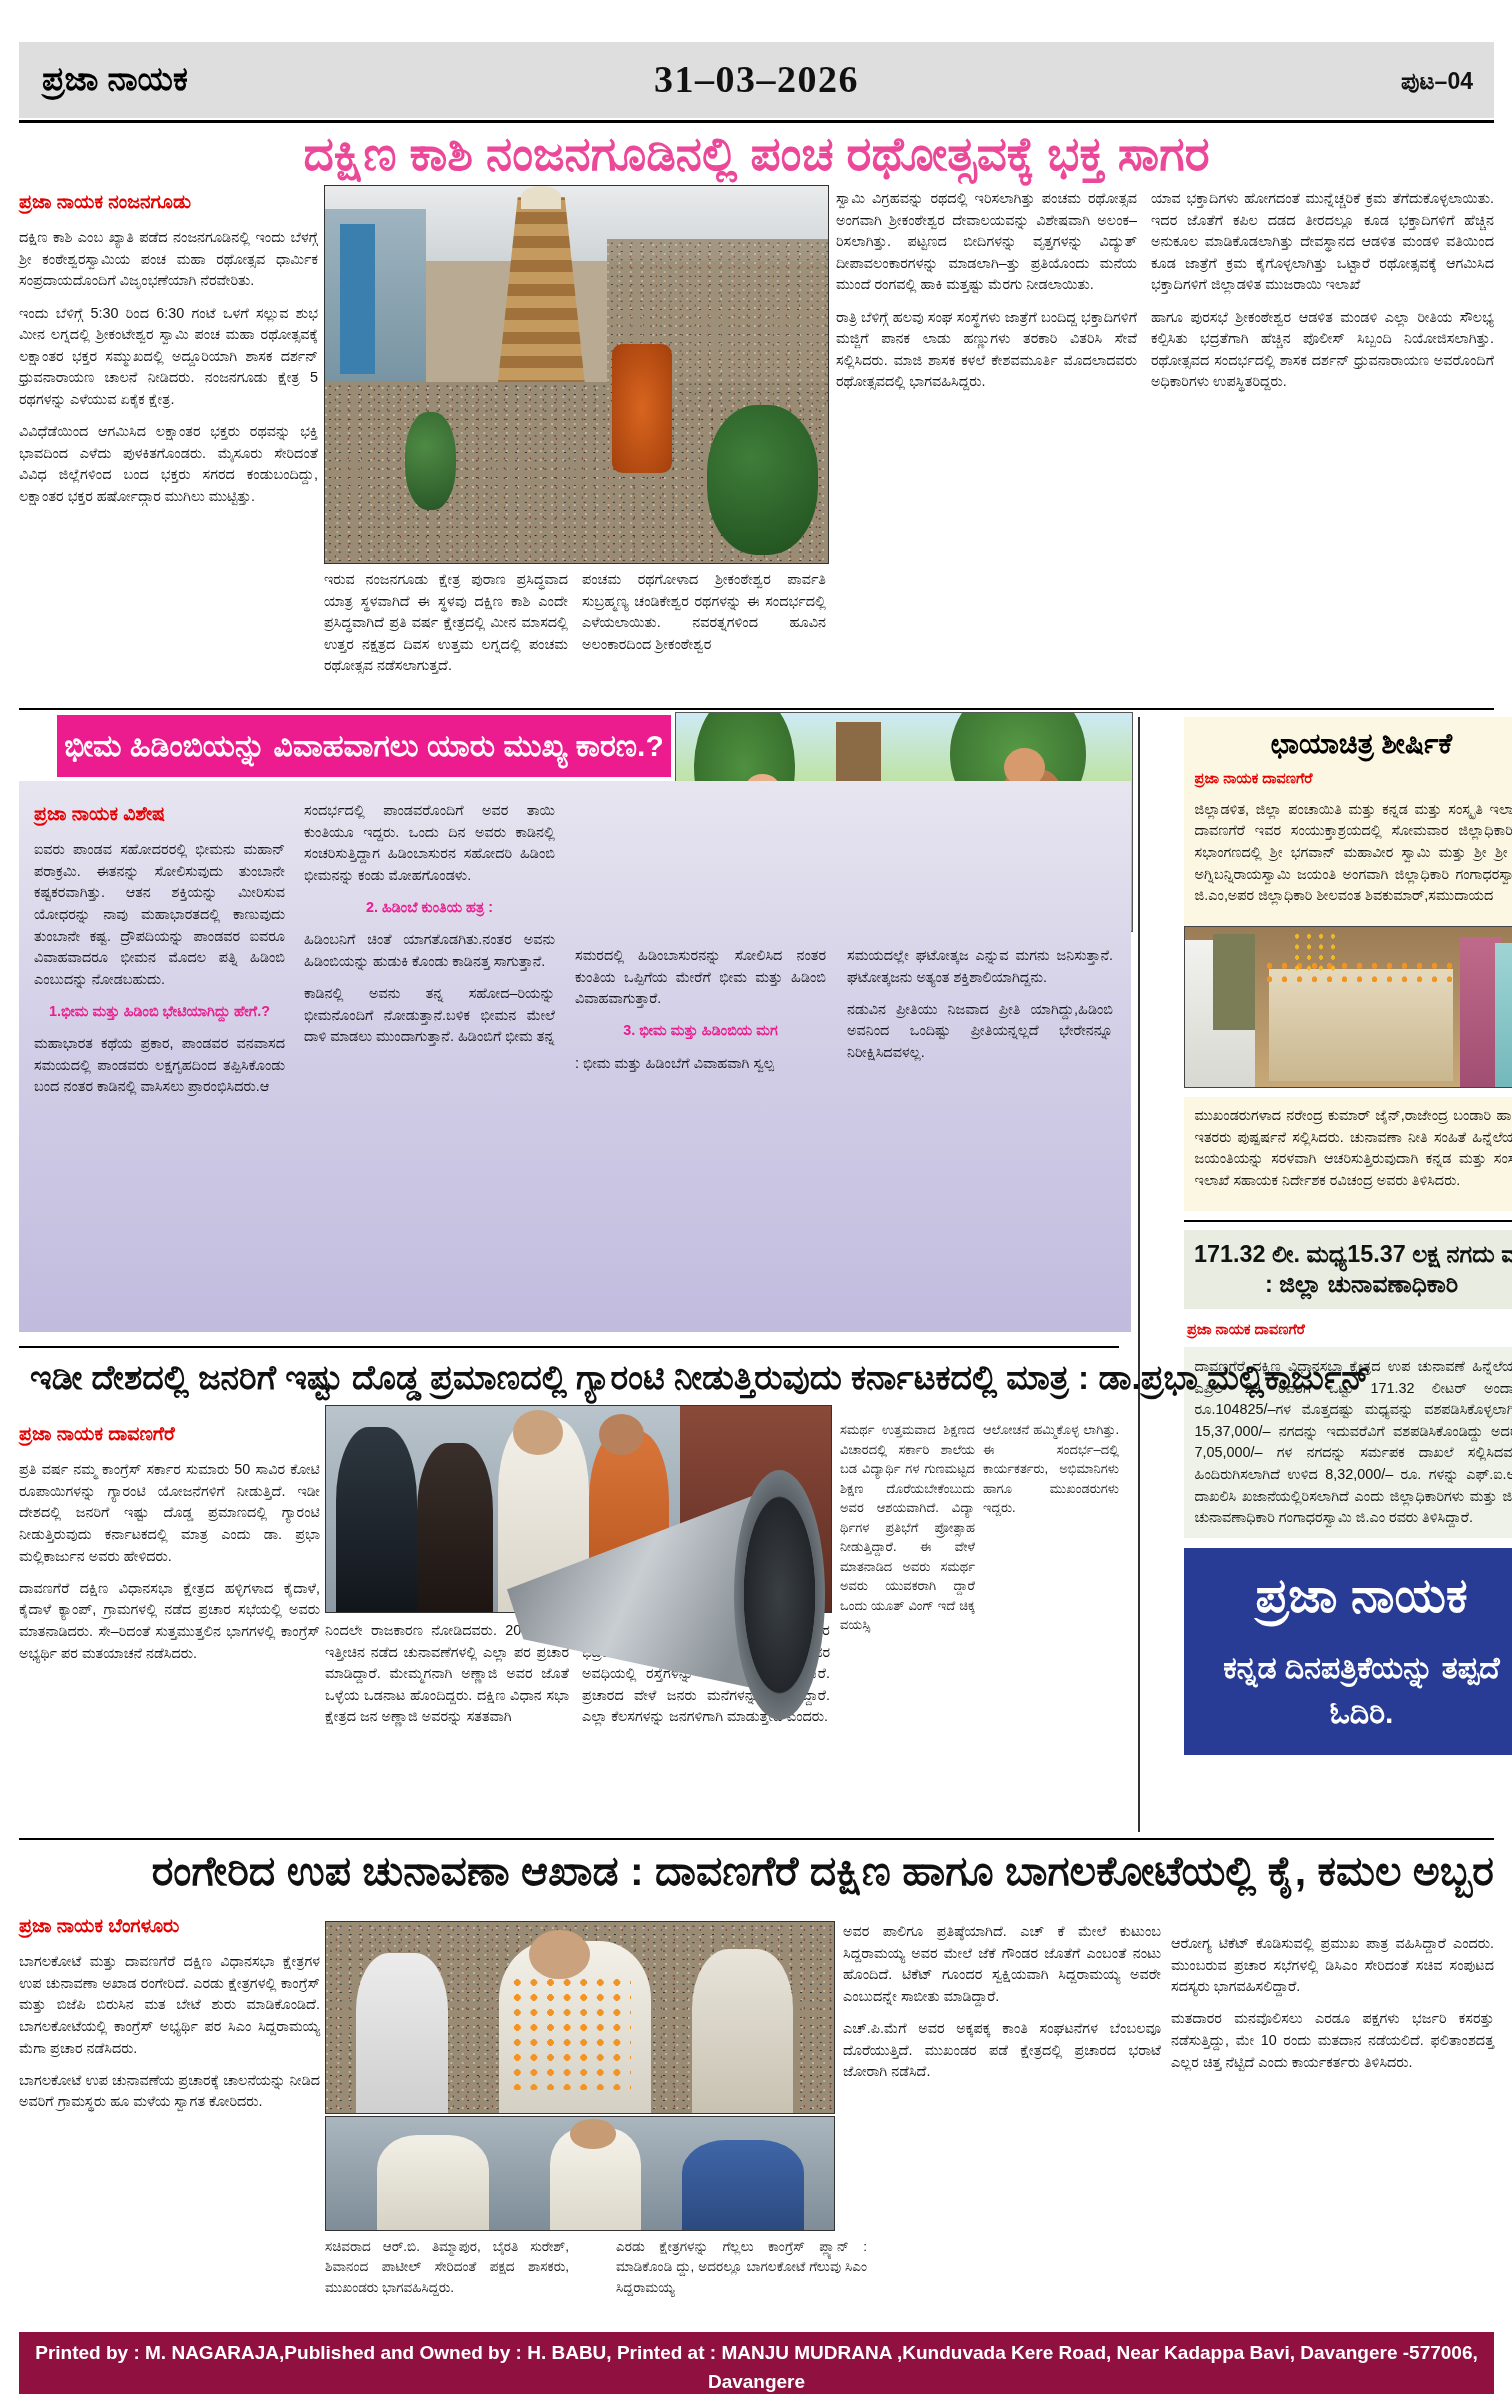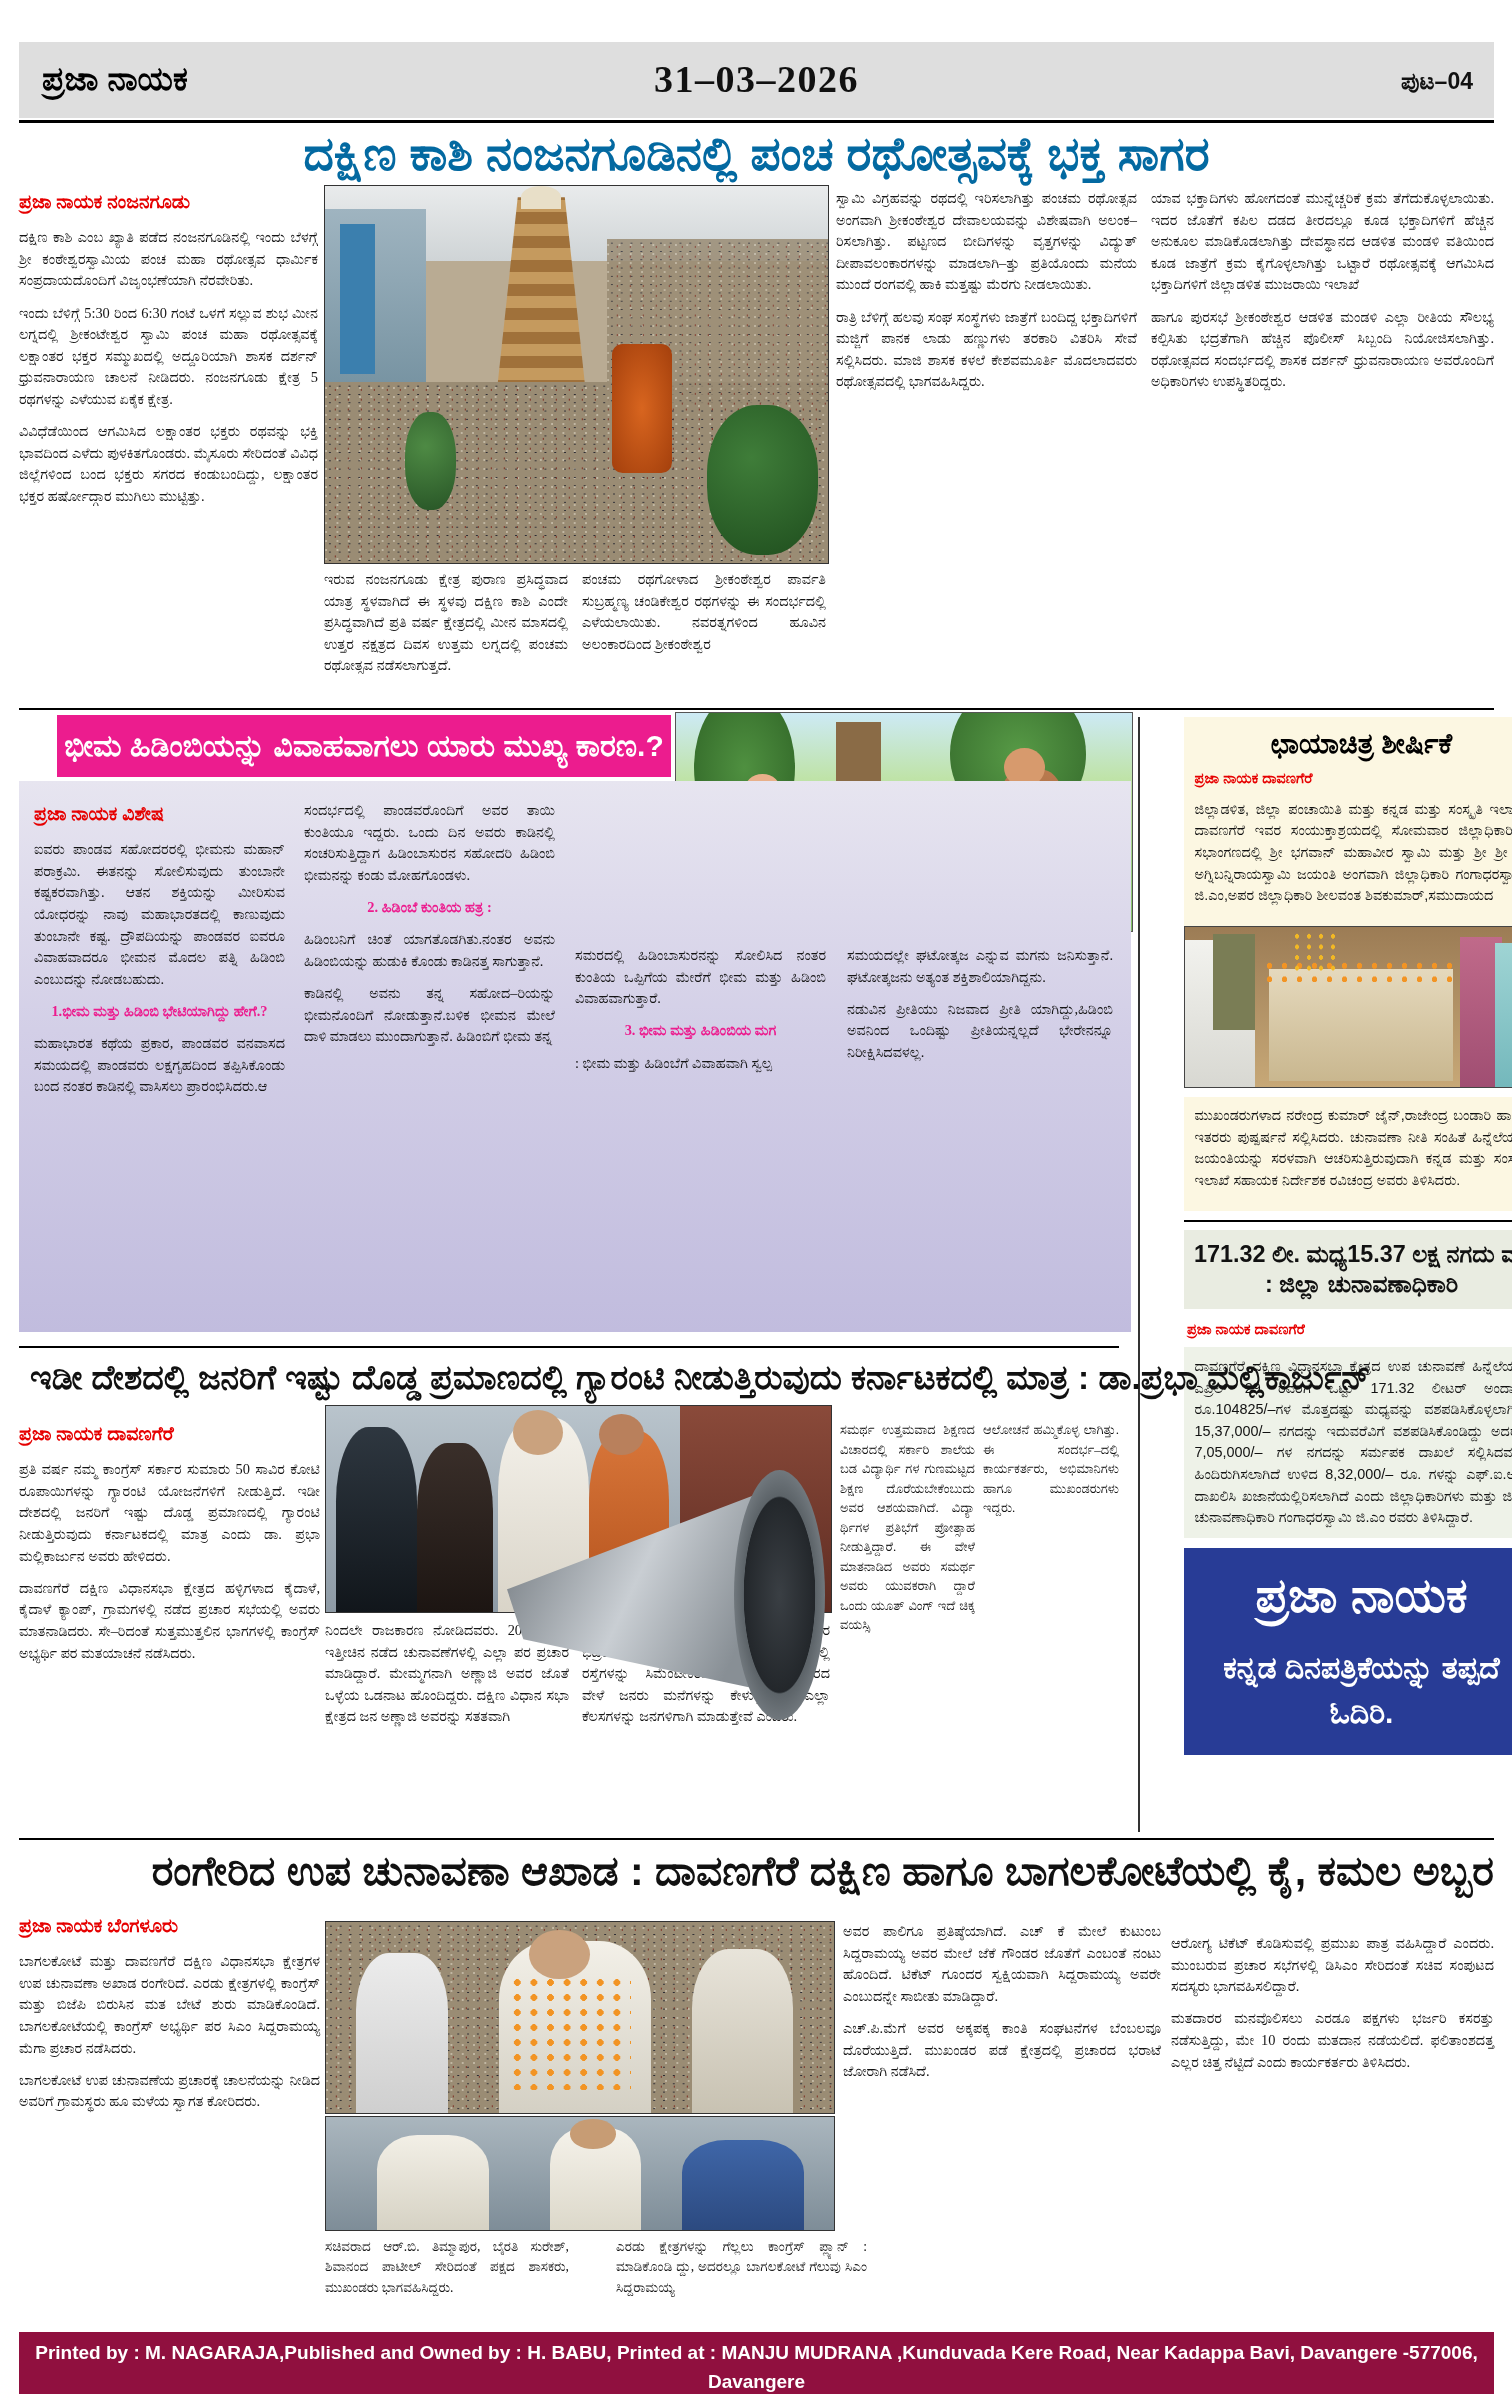--- a/index.html
+++ b/index.html
@@ -9,26 +9,26 @@
   
   .masthead{position:absolute;left:19px;top:42px;width:1475px;height:76px;background:#dedede;}
   .mast-title{position:absolute;left:23px;top:18px;font-size:33px;font-weight:bold;color:#000;}
   .mast-date{position:absolute;left:0;right:0;top:15px;text-align:center;font-size:38px;font-weight:bold;
              font-family:"Liberation Serif","DejaVu Serif",serif;letter-spacing:1.5px;}
   .mast-page{position:absolute;right:21px;top:26px;font-size:23px;font-weight:bold;}
   .rule{position:absolute;background:#000;}
 
   
   .h1{position:absolute;left:19px;top:126px;width:1475px;text-align:center;font-size:47px;font-weight:bold;
-      color:#0369a1;white-space:nowrap;}
+      color:#ec4899;white-space:nowrap;}
   .h-mid{position:absolute;left:19px;top:1358px;width:1100px;text-align:center;font-size:34px;font-weight:bold;white-space:nowrap;transform:scale(.98,1);}
   .h-bot{position:absolute;left:19px;top:1848px;width:1475px;text-align:right;font-size:41px;font-weight:bold;white-space:nowrap;}
 
   
-  .col{position:absolute;text-align:justify;font-size:14.4px;line-height:1.5;color:#141414;font-family:Liberation Serif, serif;}
+  .col{position:absolute;text-align:justify;font-size:14.4px;line-height:1.5;color:#141414;}
   .col p{margin:0 0 10.6px 0;}
   .byline{color:#e60000;font-weight:bold;font-size:19px;margin:0 0 13.6px 0;text-align:left;}
   .subhead{color:#ec1c8e;font-weight:bold;text-align:center;margin:0 0 7.6px 0;}
 
   
   .photo{position:absolute;overflow:hidden;border:1.5px solid #333;background:#b9ab93;}
   .ph-layer{position:absolute;}
   .crowd-tex{background-color:#9a8c74;
      background-image:radial-gradient(circle 2.3px,#2b2b33 35%,transparent 38%),
                       radial-gradient(circle 2.3px,#7d2f23 35%,transparent 38%),

